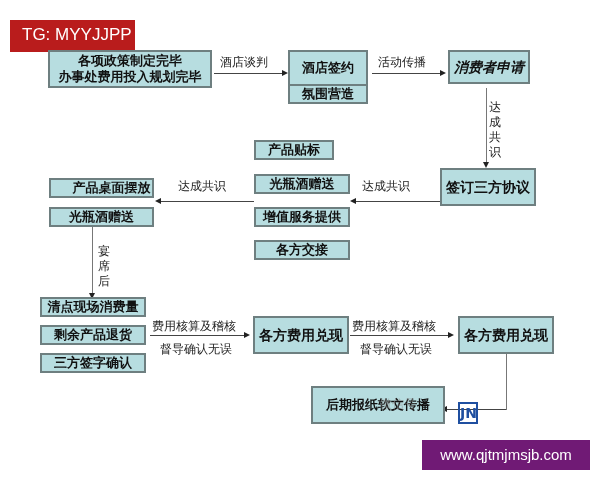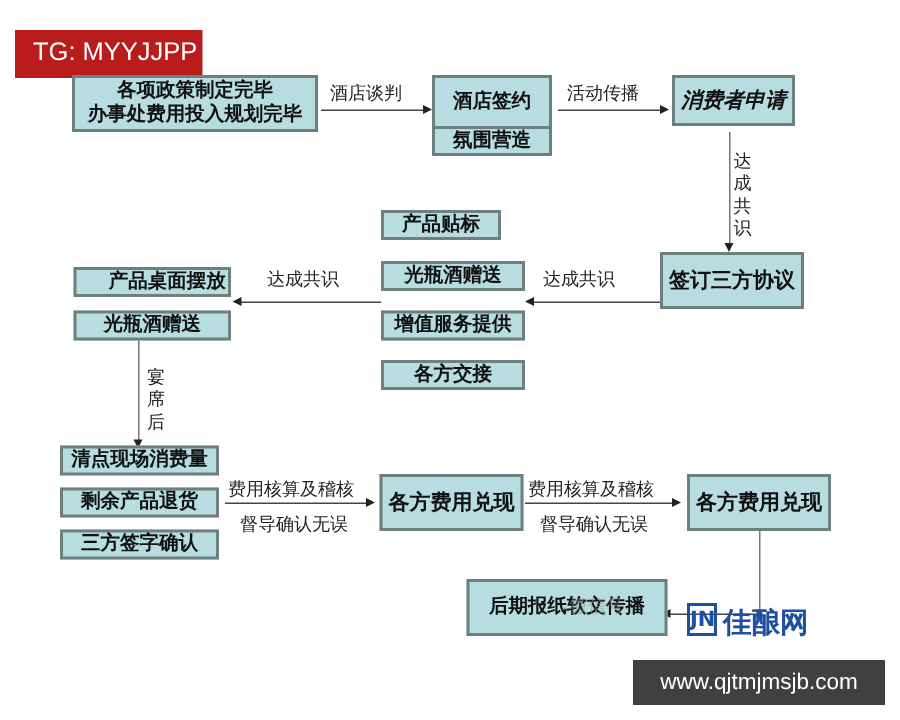--- a/index.html
+++ b/index.html
@@ -5,38 +5,38 @@
     * { box-sizing: border-box; margin: 0; padding: 0; }
     html, body { width: 600px; height: 480px; background: #ffffff; overflow: hidden; }
     body { position: relative; font-family: "DejaVu Sans", "Liberation Sans", sans-serif; color: #111; }
     .tag {
       position: absolute; left: 10px; top: 20px; width: 125px; height: 32px;
       background: #b91c1c; color: #fff; font-size: 17px; line-height: 30px; padding-left: 12px;
       font-family: "Liberation Sans", sans-serif;
     }
     .url {
       position: absolute; left: 422px; top: 440px; width: 168px; height: 30px;
-      background: #404040; color: #fff; font-size: 15px; line-height: 30px; text-align: center;
+      background: #701a75; color: #fff; font-size: 15px; line-height: 30px; text-align: center;
       font-family: "Liberation Sans", sans-serif;
     }
     .box {
       position: absolute; background: #b7dde0; border: 2px solid #6e7f80;
       display: flex; align-items: center; justify-content: center; text-align: center;
       font-weight: bold; font-size: 13px; line-height: 16px; color: #111;
     }
     .box.big { font-size: 14px; }
     .lbl { position: absolute; font-size: 12px; color: #222; white-space: nowrap; }
     .vlbl { position: absolute; font-size: 12px; color: #222; width: 14px; line-height: 15px; word-break: break-all; }
     .hline { position: absolute; height: 1px; background: #444; }
     .vline { position: absolute; width: 1px; background: #777; }
     .arrow-r { position: absolute; width: 0; height: 0; border-top: 3px solid transparent; border-bottom: 3px solid transparent; border-left: 6px solid #222; }
     .arrow-l { position: absolute; width: 0; height: 0; border-top: 3px solid transparent; border-bottom: 3px solid transparent; border-right: 6px solid #222; }
     .arrow-d { position: absolute; width: 0; height: 0; border-left: 3px solid transparent; border-right: 3px solid transparent; border-top: 6px solid #222; }
     .logo {
-      position: absolute; left: 458px; top: 402px; display: flex; align-items: flex-start; gap: 4px;
+      position: absolute; left: 458px; top: 402px; display: flex; align-items: flex-end; gap: 16px;
       color: #1f4fa0; font-weight: bold; font-size: 19px; font-family: "DejaVu Serif", serif;
     }
     .logo-mark {
       display: inline-block; width: 20px; height: 22px; border: 2px solid #1f4fa0;
       font-size: 14px; line-height: 18px; text-align: center; font-family: "DejaVu Sans", sans-serif;
     }
     .watermark { position: absolute; left: 380px; top: 396px; font-size: 12px; color: rgba(150,150,150,0.6); }
   </style>
 </head>
 <body>
@@ -107,16 +107,15 @@
 <div class="vline" style="left:506px;top:354px;height:56px;"></div>
 <div class="hline" style="left:446px;top:409px;width:60px;"></div>
 <div class="arrow-l" style="left:441px;top:406px;"></div>
 
 <div class="box" style="left:311px;top:386px;width:134px;height:38px;">后期报纸软文传播</div>
 
 <div class="watermark">微信号</div>
 
 <div class="logo">
   <span class="logo-mark">JN</span>
-  <span>佳酿网</span>
 </div>
 
 <div class="url">www.qjtmjmsjb.com</div>
 
 </body></html>

